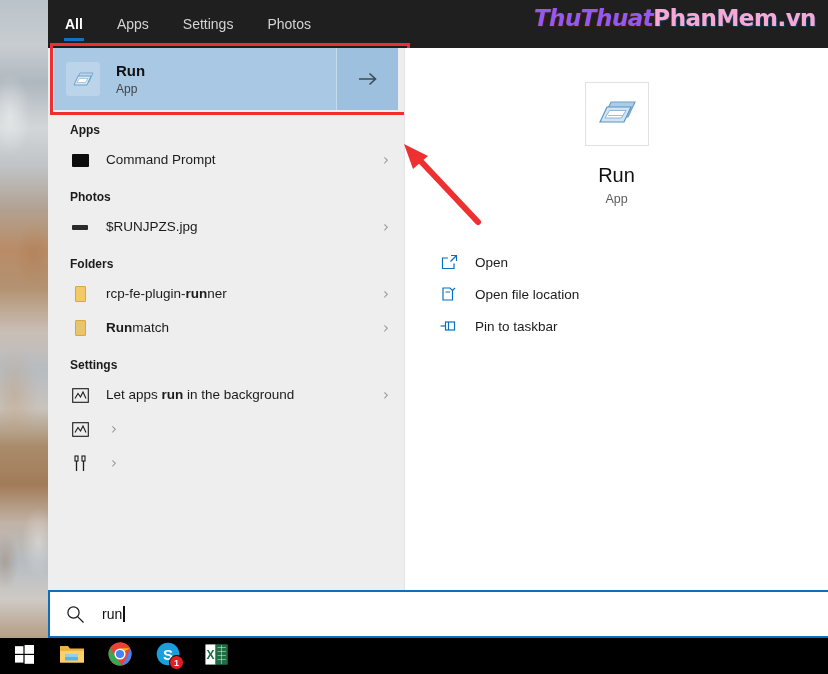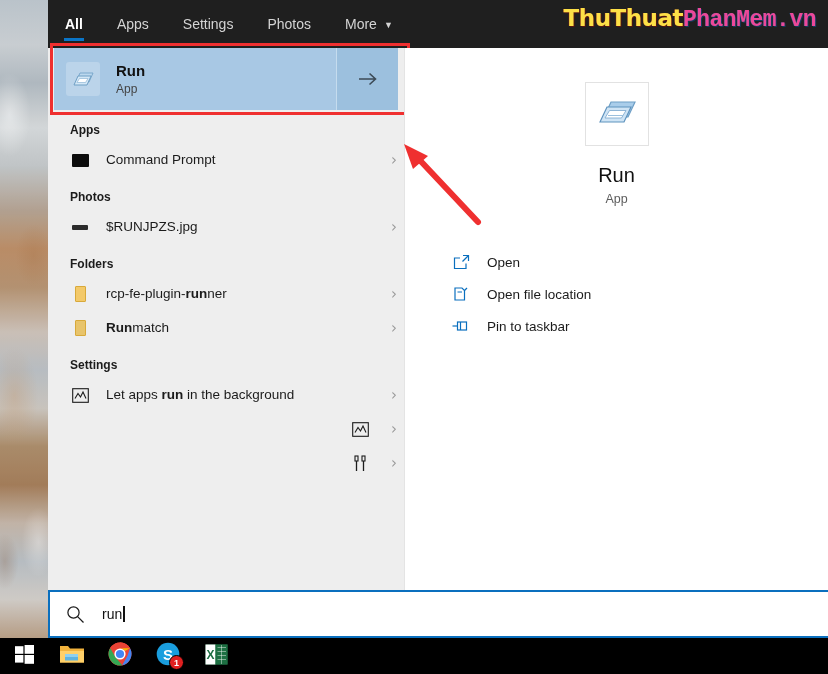--- a/index.html
+++ b/index.html
@@ -81,22 +81,22 @@
   }
 
   .watermark {
     position: absolute; right: 12px; top: 5px;
     font-family: "DejaVu Sans", sans-serif;
     font-size: 23px;
     font-weight: bold;
     letter-spacing: -0.5px;
     white-space: nowrap;
   }
-  .wm-red  { color: #fde047; text-shadow: 1px 1px 0 #5a1410, -0.5px -0.5px 0 #7a2018; }
-  .wm-blue { color: #ec4899; text-shadow: 1px 1px 0 #123c5e, -0.5px -0.5px 0 #1b4f77; font-family: Liberation Mono, monospace; }
+  .wm-red  { color: #8b5cf6; text-shadow: 1px 1px 0 #5a1410, -0.5px -0.5px 0 #7a2018; font-style: italic; }
+  .wm-blue { color: #f9a8d4; text-shadow: 1px 1px 0 #123c5e, -0.5px -0.5px 0 #1b4f77; }
 
   
   .results {
     position: absolute; left: 0; top: 48px;
     width: 356px; height: 542px;
     background: #eeeeee;
     padding: 0;
   }
   .section-title {
     font-size: 12px; font-weight: bold; color: #1b1b1b;
@@ -146,23 +146,22 @@
     left: -4px; top: -5px;
     width: 360px; height: 72px;
     border: 3px solid #ef2f2f;
     pointer-events: none;
   }
 
   
   .row {
     display: flex; align-items: center;
     min-height: 34px;
-    padding: 3px 2px 3px 22px;
+    padding: 3px 10px 3px 22px;
     cursor: pointer;
-    justify-content: flex-end;
   }
   .row-icon {
     width: 20px; height: 20px;
     margin-right: 16px;
     flex-shrink: 0;
     display: flex; align-items: center; justify-content: center;
   }
   .row-label {
     flex: 1;
     font-size: 13.5px;
@@ -196,21 +195,21 @@
     border: 1px solid #e2e2e2;
     margin: 34px auto 0;
     display: flex; align-items: center; justify-content: center;
   }
   .pv-title {
     text-align: center; font-size: 20px; color: #101010;
     margin-top: 18px; font-weight: normal;
   }
   .pv-sub { text-align: center; font-size: 12.5px; color: #5d5d5d; margin-top: 5px; }
 
-  .pv-actions { margin-top: 40px; padding-left: 46px; }
+  .pv-actions { margin-top: 40px; padding-left: 34px; }
   .pv-action {
     display: flex; align-items: center;
     height: 32px; cursor: pointer;
   }
   .pv-action-icon {
     width: 20px; height: 20px; margin-right: 16px;
     display: flex; align-items: center; justify-content: center;
     flex-shrink: 0;
   }
   .pv-action-label { font-size: 13.5px; color: #1b1b1b; }
@@ -279,24 +278,20 @@
           <span>All</span>
         </div>
         <div class="tab">
           <span>Apps</span>
         </div>
         <div class="tab">
           <span>Settings</span>
         </div>
         <div class="tab">
           <span>Photos</span>
-        </div>
-        <div class="tab">
-          <span>More</span>
-          <span class="chev">▼</span>
         </div>
       </div>
 
       <div class="watermark">
         <span class="wm-red">ThuThuat</span><span class="wm-blue">PhanMem</span><span class="wm-blue">.vn</span>
       </div>
     </div>
 
     <div class="results">
 

